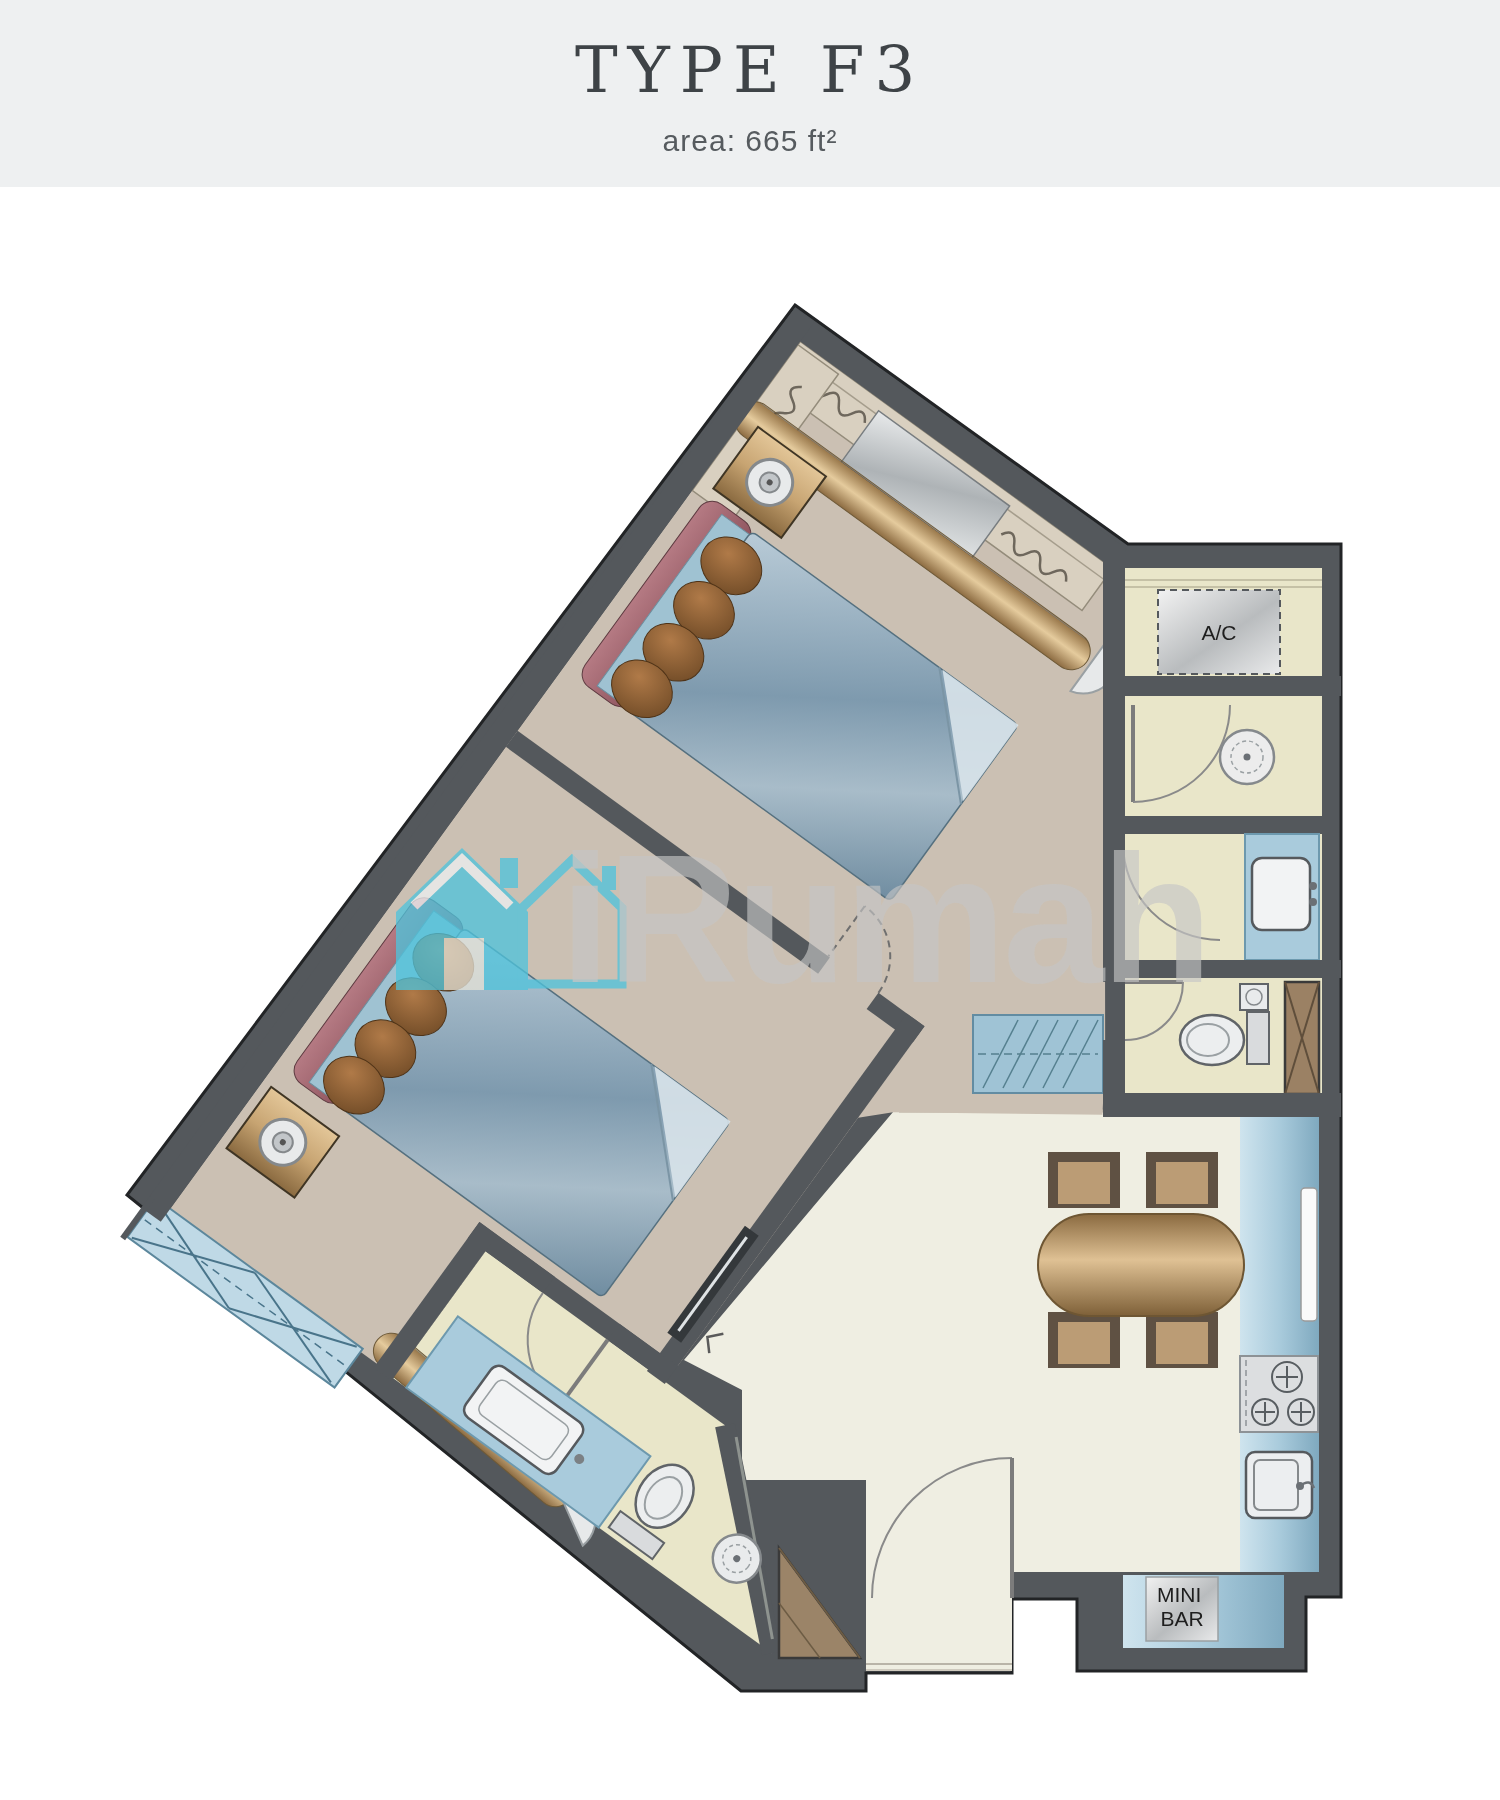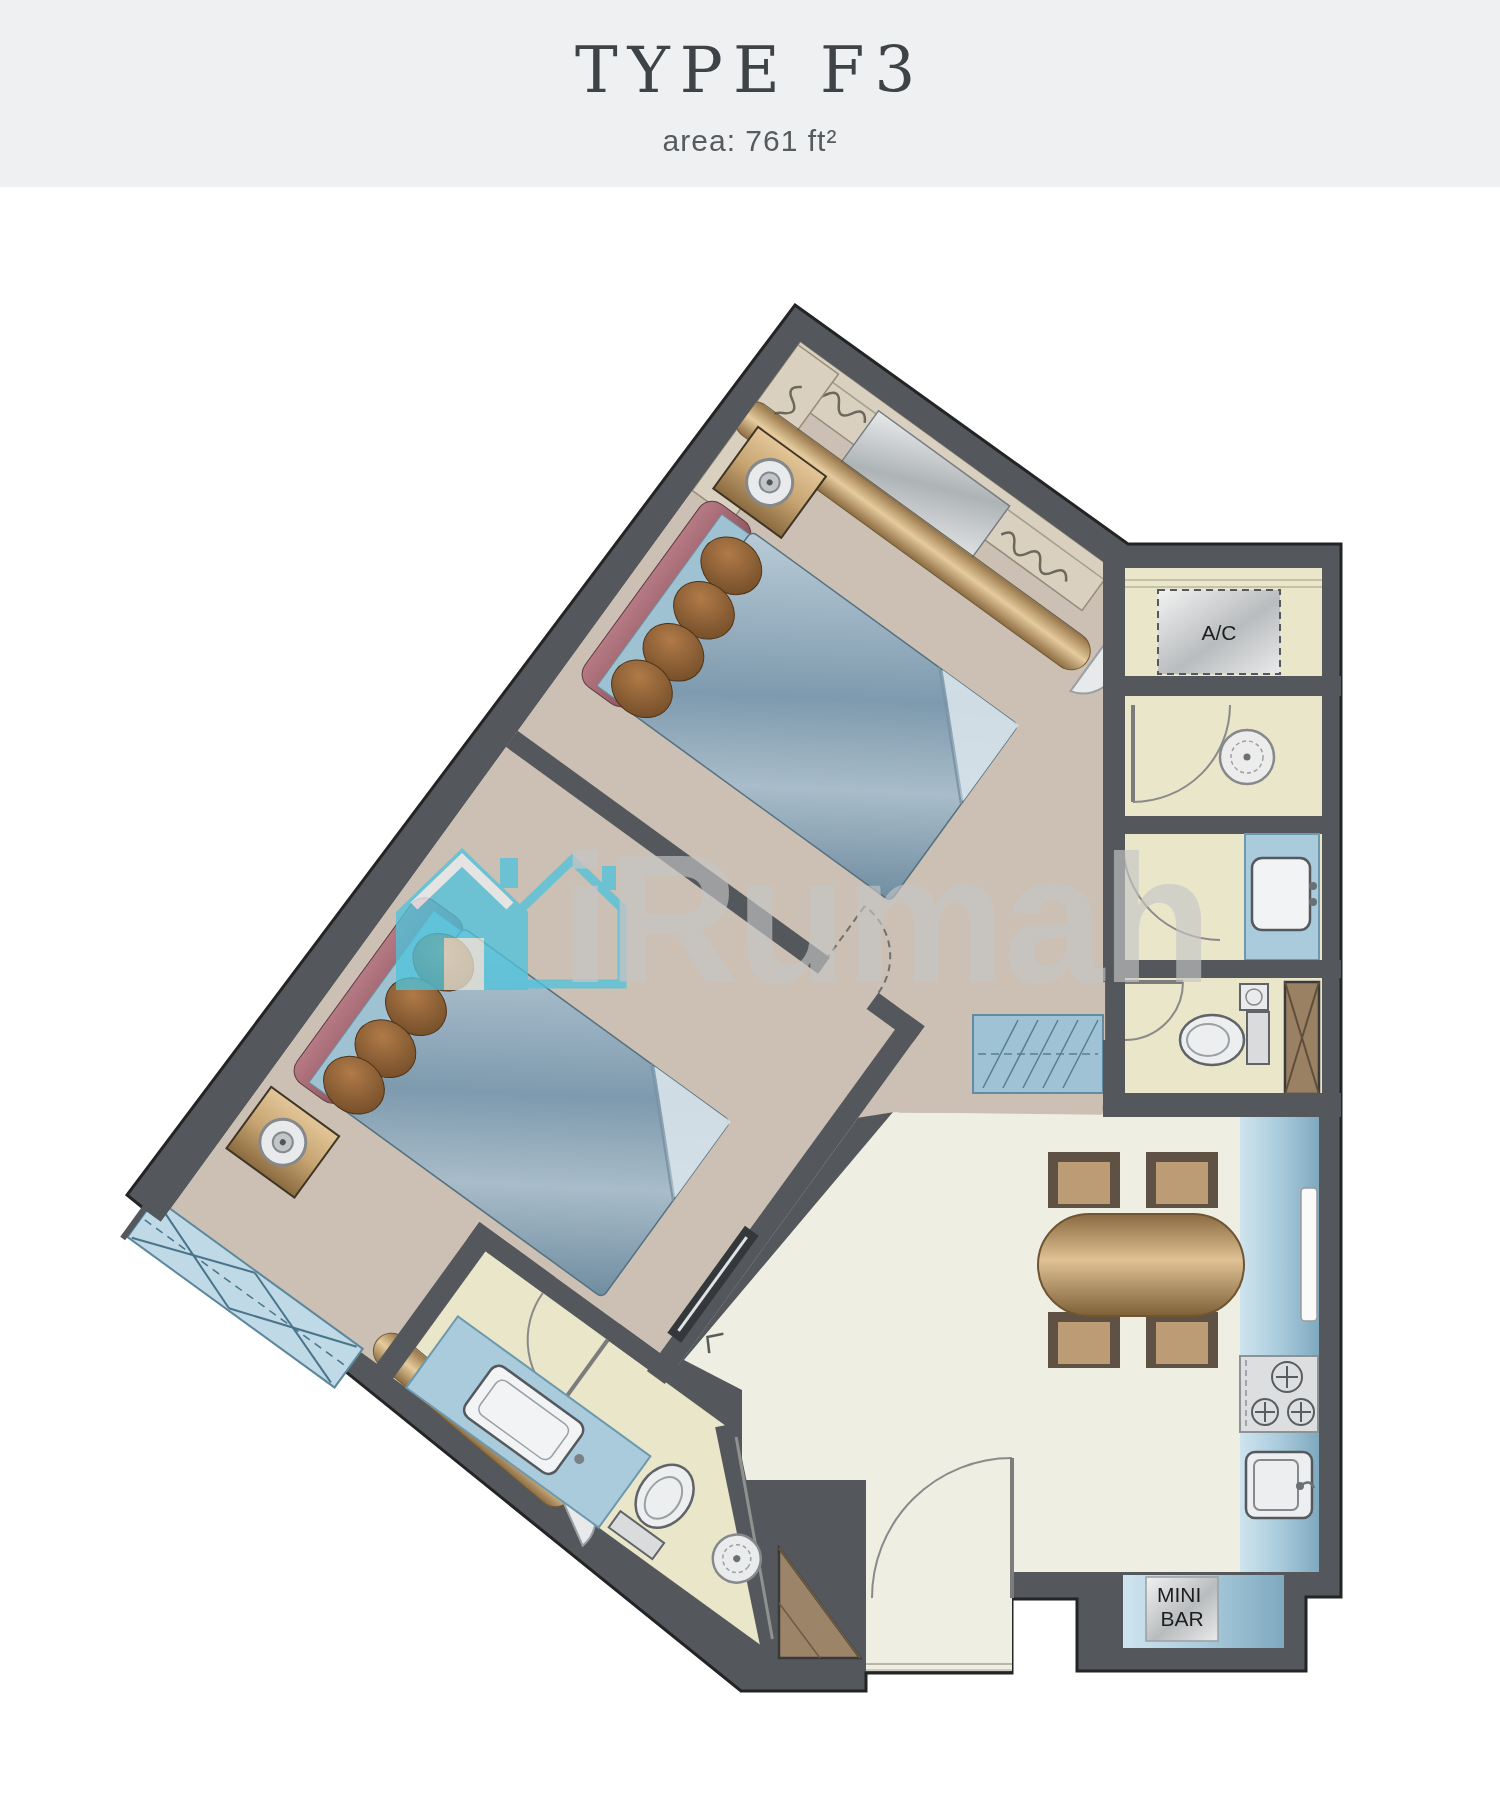--- a/index.html
+++ b/index.html
@@ -11,21 +11,21 @@
   .subtitle{font-size:30px;color:#565b5f;margin-top:22px;letter-spacing:1px;}
   svg{position:absolute;left:0;top:0;}
   text{font-family:"Liberation Sans",sans-serif;}
   .lbl{fill:#1e1e1e;}
 </style>
 </head>
 <body>
 
 <div class="header">
   <div class="title">TYPE F3</div>
-  <div class="subtitle">area: 761 ft²</div>
+  <div class="subtitle">area: 665 ft²</div>
 </div>
 
 <svg width="1500" height="1800" viewBox="0 0 1500 1800">
   <defs>
     <linearGradient id="duvetGrad" x1="0" y1="0" x2="1" y2="1">
       <stop offset="0" stop-color="#b9cbd7"></stop>
         <stop offset="0.45" stop-color="#7e9aae"></stop>
       <stop offset="0.7" stop-color="#a8bcc9"></stop>
         <stop offset="1" stop-color="#6f8ca0"></stop>
     </linearGradient>

